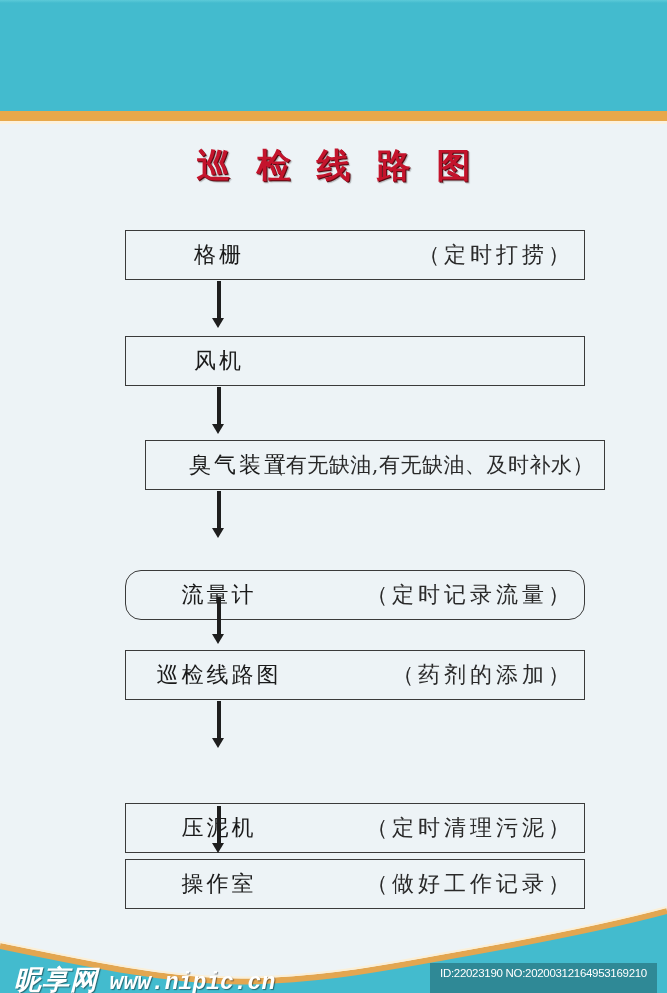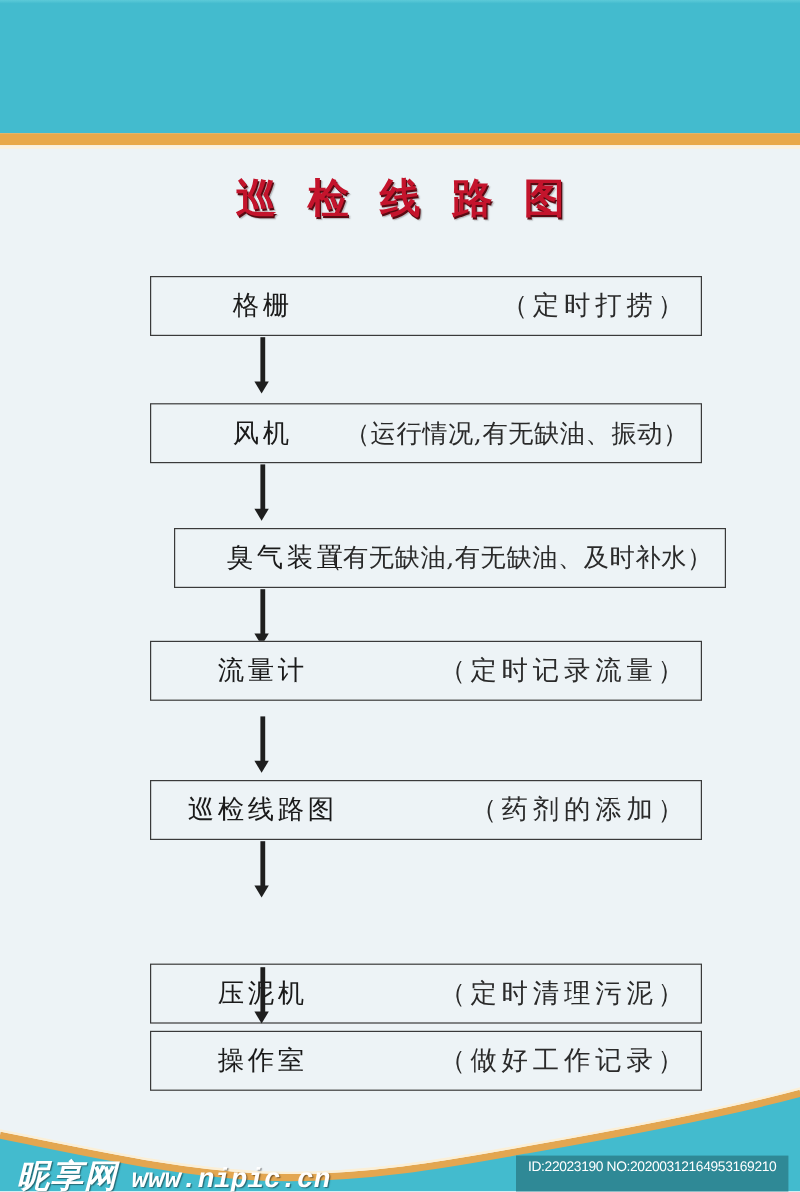--- a/index.html
+++ b/index.html
@@ -82,37 +82,36 @@
   <span class="step-name">格栅</span>
   <span class="step-note wide">（定时打捞）</span>
 </div>
 <div class="arrow" style="top:281px;">
     <div class="shaft"></div>
     <div class="head"></div>
   </div>
 
 <div class="step" style="top:336px;">
   <span class="step-name">风机</span>
-  <span class="step-note condensed">（运行情况,有无缺油、振动）</span>
 </div>
 <div class="arrow" style="top:387px;">
     <div class="shaft"></div>
     <div class="head"></div>
   </div>
 
 <div class="step" style="top:440px;margin-left:20px;">
   <span class="step-name">臭气装置</span>
   <span class="step-note condensed">（有无缺油,有无缺油、及时补水）</span>
 </div>
 <div class="arrow" style="top:491px;">
     <div class="shaft"></div>
     <div class="head"></div>
   </div>
 
-<div class="step" style="top:534px;">
+<div class="step" style="top:570px;border-radius:16px;">
   <span class="step-name">流量计</span>
   <span class="step-note wide">（定时记录流量）</span>
 </div>
 <div class="arrow" style="top:597px;">
     <div class="shaft"></div>
     <div class="head"></div>
   </div>
 
 <div class="step" style="top:650px;">
   <span class="step-name">巡检线路图</span>

